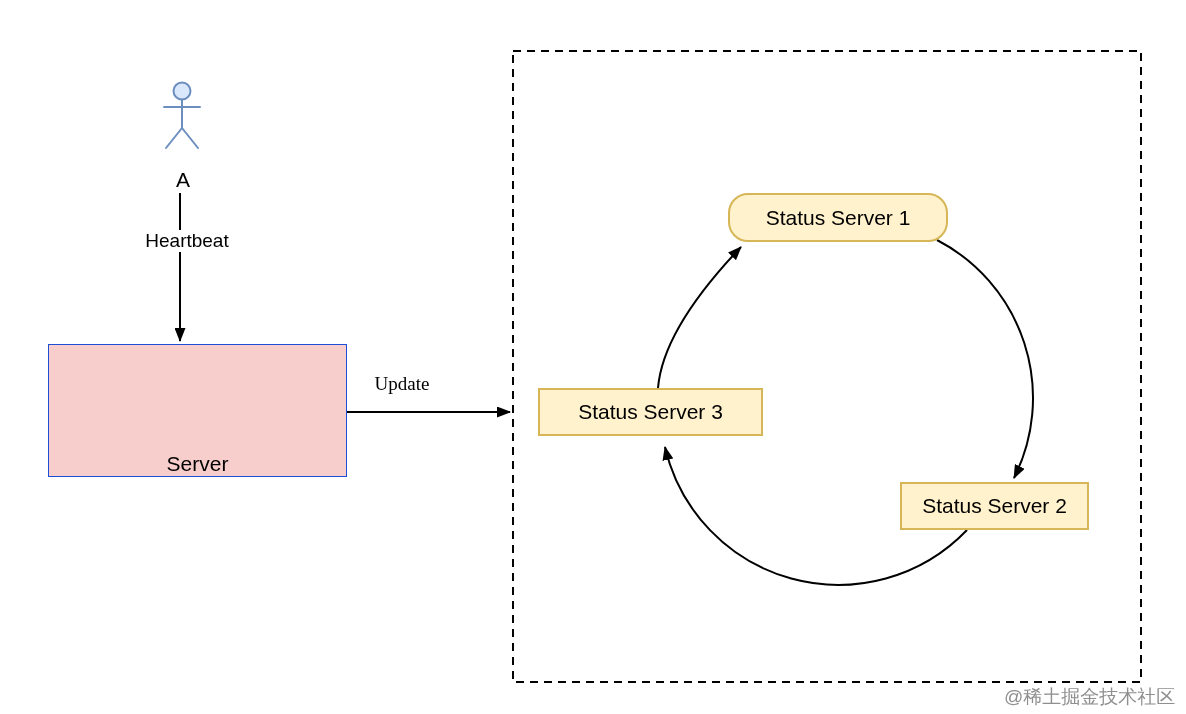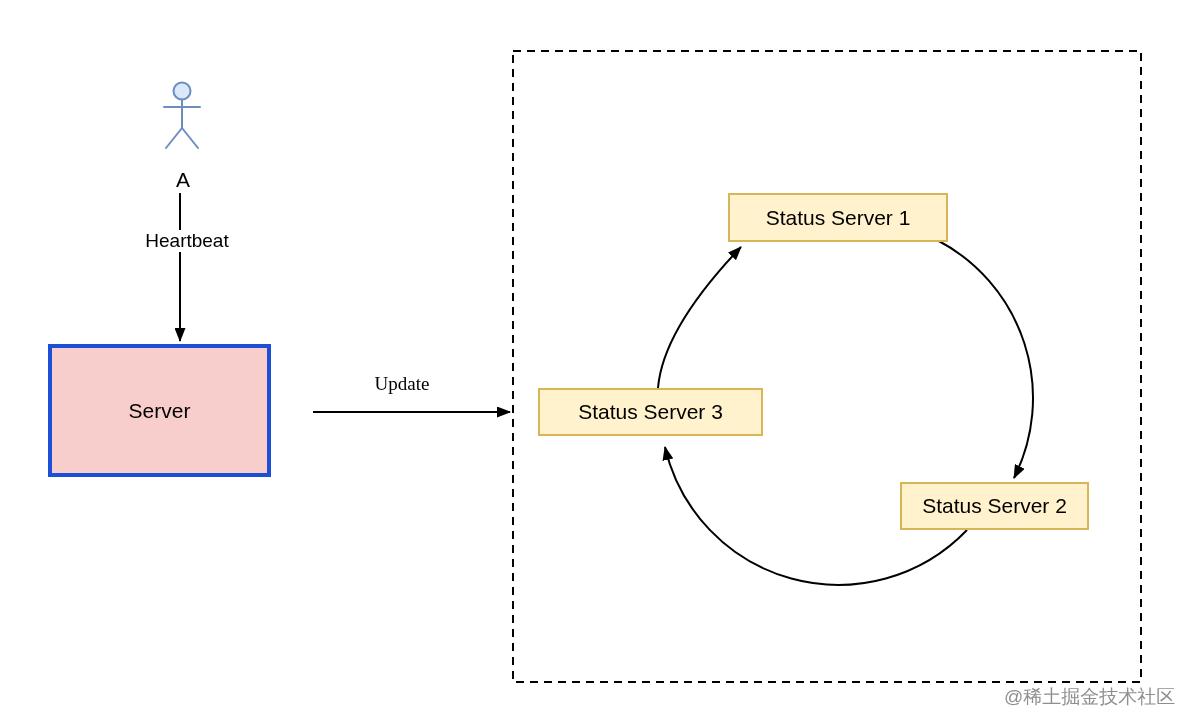--- a/index.html
+++ b/index.html
@@ -31,30 +31,31 @@
     display: flex;
     align-items: center;
     justify-content: center;
     font-size: 21px;
     color: #000;
     z-index: 2;
   }
 
   .server-node {
     left: 48px; top: 344px;
-    width: 223px; height: 133px;
+    width: 299px; height: 133px;
     background: #f8cecc;
-    border: 4px solid #1d4ed8;
+    border: 1px solid #1d4ed8;
+    align-items: flex-end;
   }
 
   .status-node {
     background: #fff2cc;
     border: 2px solid #d6b656;
   }
-  .status-node.s1 { left: 728px; top: 193px; width: 220px; height: 49px; }
+  .status-node.s1 { left: 728px; top: 193px; width: 220px; height: 49px; border-radius: 20px; }
   .status-node.s2 { left: 900px; top: 482px; width: 189px; height: 48px; }
   .status-node.s3 { left: 538px; top: 388px; width: 225px; height: 48px; }
 
   .edge-label {
     position: absolute;
     font-size: 19px;
     color: #000;
     background: #ffffff;
     padding: 0 4px;
     transform: translateX(-50%);

